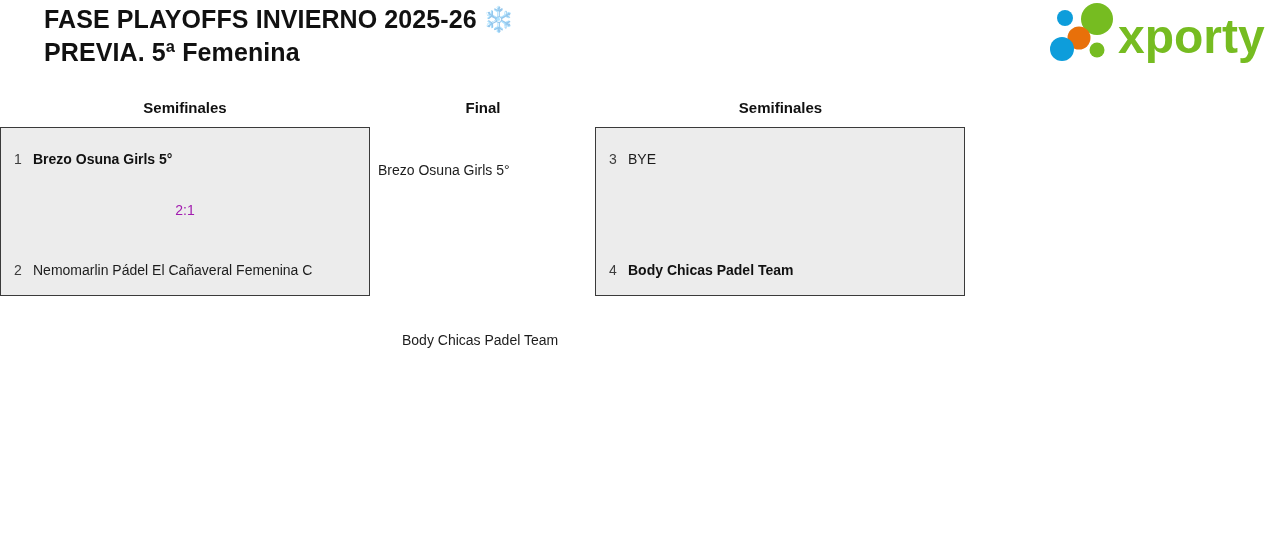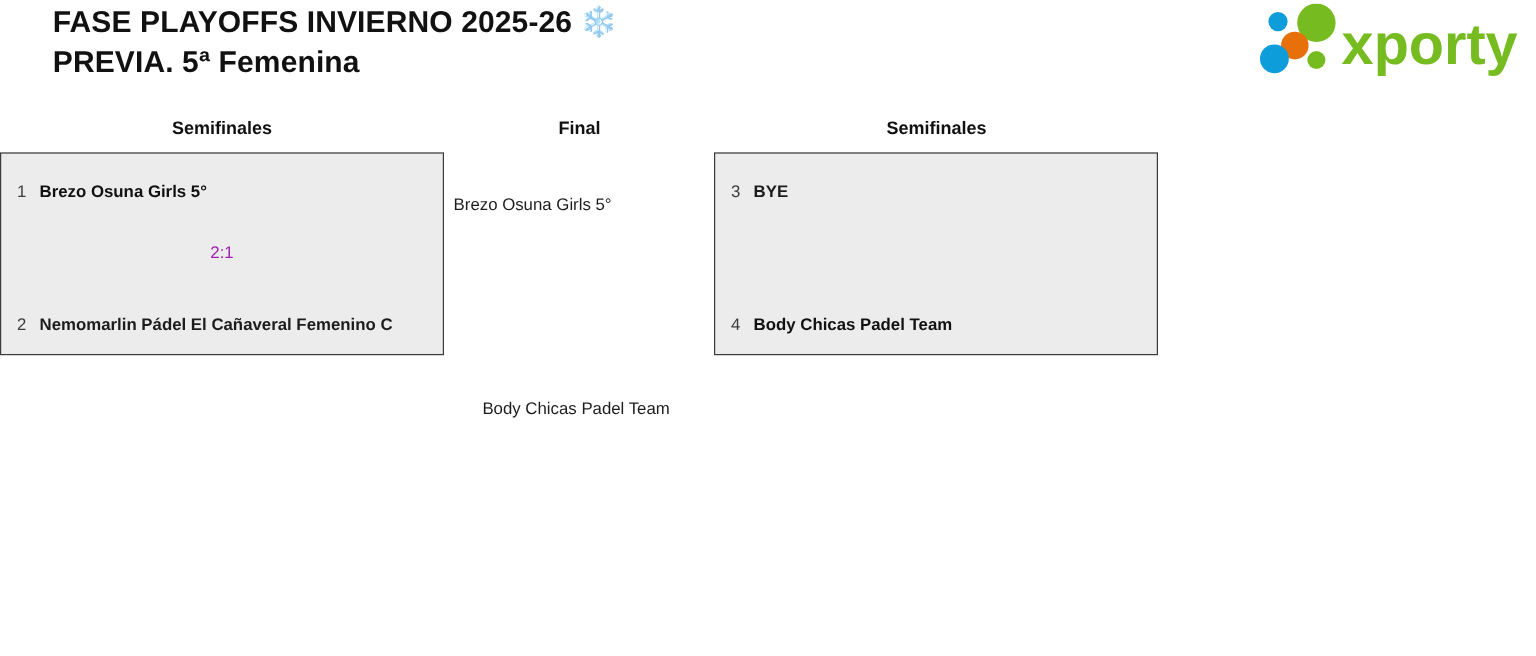--- a/index.html
+++ b/index.html
@@ -96,21 +96,21 @@
   .seed {
     width: 18px;
     flex: 0 0 18px;
     font-size: 14px;
     font-weight: 400;
     color: #3d3d3d;
     text-align: center;
   }
   .competitor-name {
     font-size: 14px;
-    font-weight: 700;
+    font-weight: 400;
     color: #1c1c1c;
     white-space: nowrap;
     padding-left: 6px;
   }
   .competitor-name.winner {
     font-weight: 700;
     color: #111111;
   }
 
   .match-score {
@@ -168,21 +168,21 @@
 
     <div class="competitor-row top">
       <span class="seed">1</span>
       <span class="competitor-name winner">Brezo Osuna Girls 5°</span>
     </div>
 
     <div class="match-score">2:1</div>
 
     <div class="competitor-row bottom">
       <span class="seed">2</span>
-      <span class="competitor-name">Nemomarlin Pádel El Cañaveral Femenino C</span>
+      <span class="competitor-name">Nemomarlin Pádel El Cañaveral Femenina C</span>
     </div>
   </div>
 
   <div id="match-box-right" class="match-box">
 
     <div class="competitor-row top">
       <span class="seed">3</span>
       <span class="competitor-name">BYE</span>
     </div>
 

